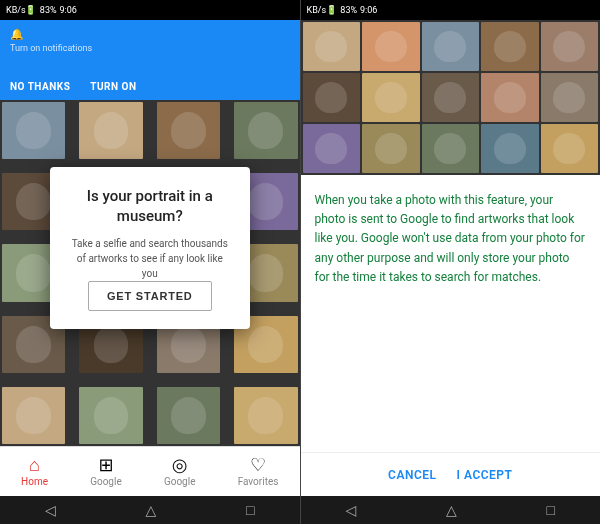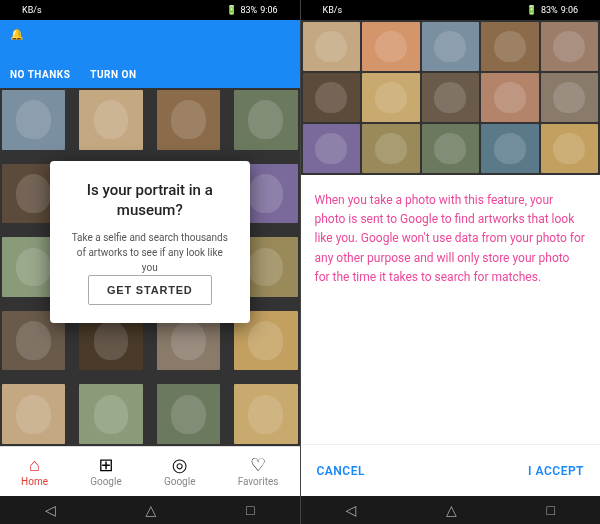--- a/index.html
+++ b/index.html
@@ -33,22 +33,22 @@
       position: relative;
       overflow: hidden;
     }
 
     
     .status-bar {
       height: 20px;
       background: #000;
       display: flex;
       align-items: center;
-      justify-content: space-between;
-      padding: 0 22px;
+      justify-content: flex-start;
+      padding: 0 6px;
       flex-shrink: 0;
     }
     .status-bar-left {
       display: flex;
       align-items: center;
       gap: 2px;
       font-size: 9px;
       color: #fff;
     }
     .status-bar-right {
@@ -257,30 +257,30 @@
     .right-content {
       flex: 1;
       background: #fff;
       padding: 16px 14px;
       display: flex;
       align-items: flex-start;
     }
 
     .right-desc-text {
       font-size: 12px;
-      color: #ec4899;
+      color: #15803d;
       line-height: 1.6;
     }
 
     .right-actions {
-      height: 52px;
+      height: 44px;
       background: #fff;
       display: flex;
       align-items: center;
-      justify-content: space-between;
+      justify-content: center;
       padding: 0 16px;
       gap: 20px;
       border-top: 1px solid #eee;
       flex-shrink: 0;
     }
 
     .action-btn {
       font-size: 12px;
       font-weight: 600;
       color: #1a88f5;
@@ -325,20 +325,21 @@
       <span>🔋</span>
       <span>83%</span>
       <span>9:06</span>
     </div>
   </div>
 
   <div class="notification-banner">
     <div class="notification-title">
       <span>🔔</span>
     </div>
+    <div class="notification-sub">Turn on notifications</div>
     <div class="notification-actions">
       <span class="notif-btn">NO THANKS</span>
       <span class="notif-btn">TURN ON</span>
     </div>
   </div>
 
   <div class="portrait-grid">
     <div class="portrait-cell pc1"></div>
     <div class="portrait-cell pc2"></div>
     <div class="portrait-cell pc3"></div>

